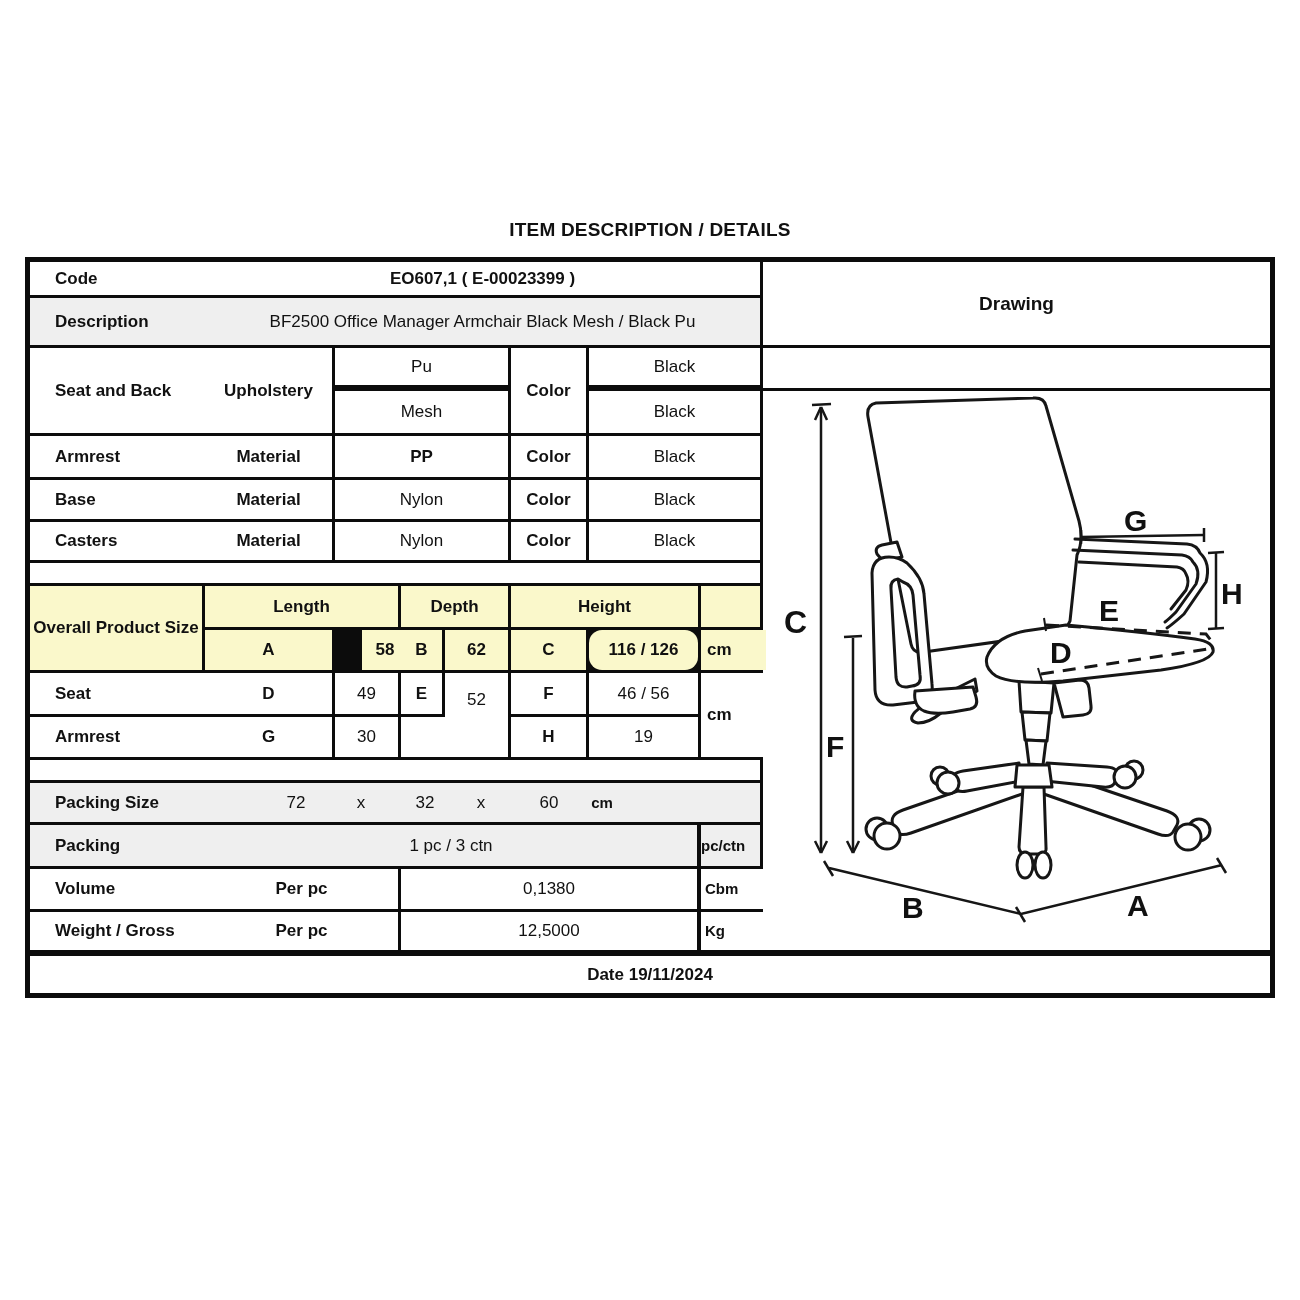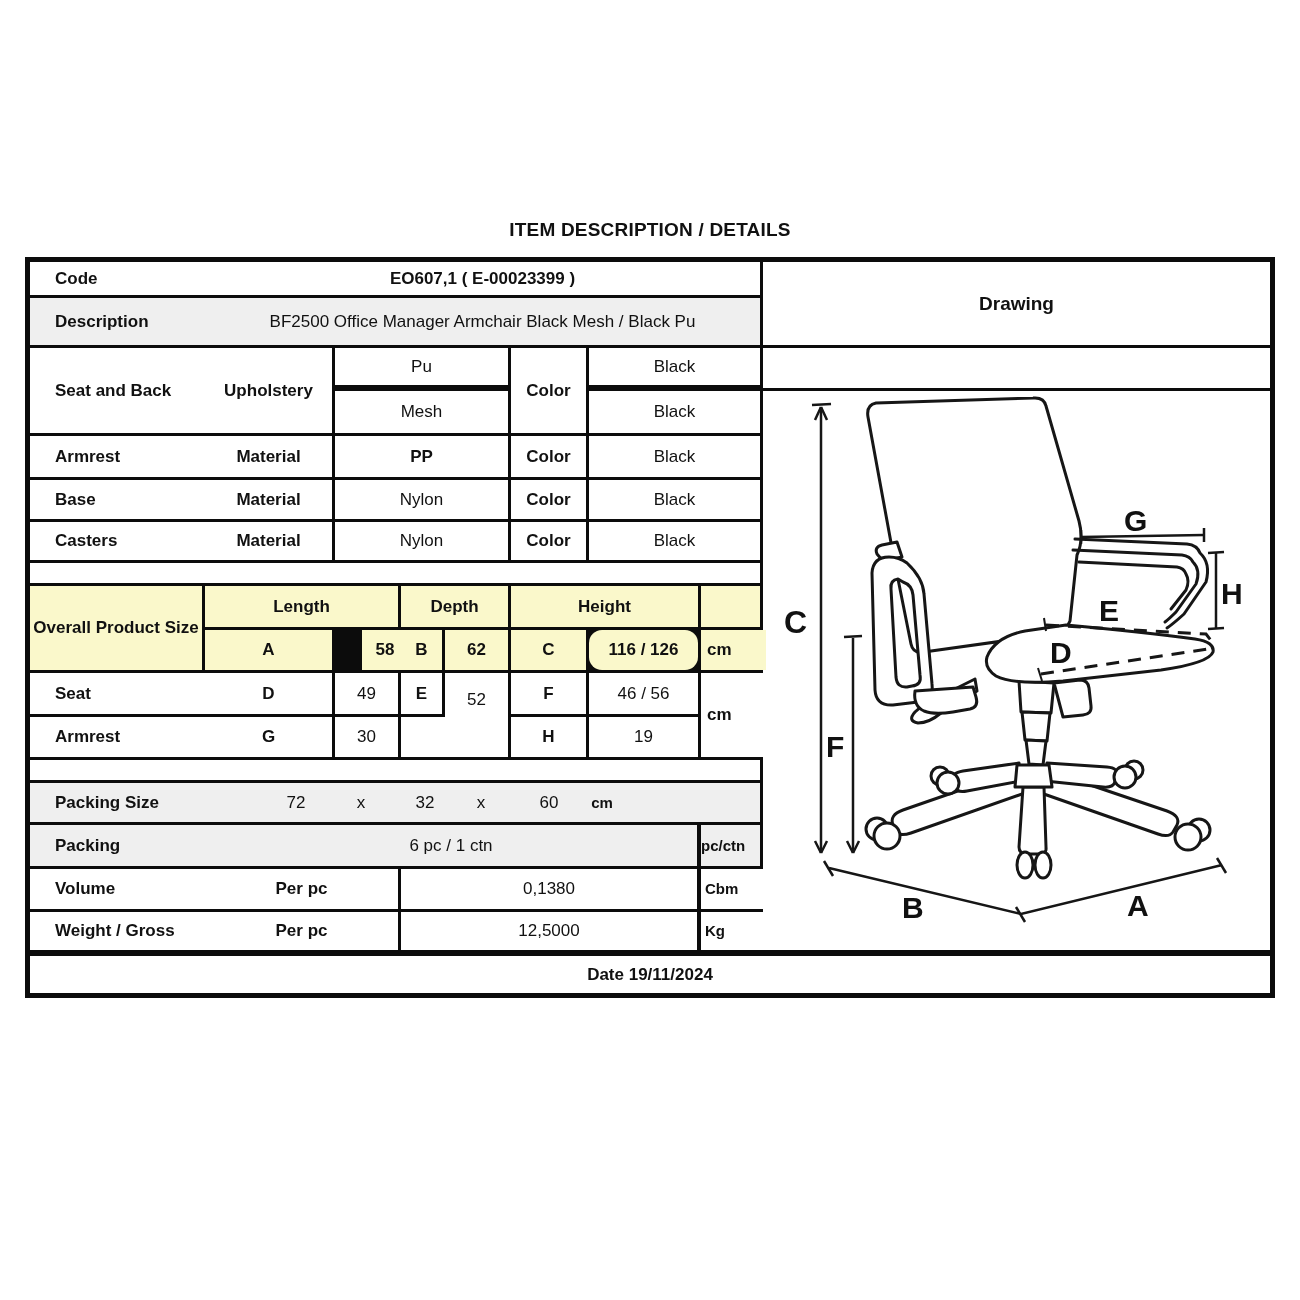--- a/index.html
+++ b/index.html
@@ -198,21 +198,21 @@
     <div class="cell gray packval" style="left:180px;top:526px;width:555px;height:39px;position:absolute;">
       <span style="left:91px;">72</span>
       <span style="left:156px;">x</span>
       <span style="left:220px;">32</span>
       <span style="left:276px;">x</span>
       <span style="left:344px;">60</span>
       <span class="unit" style="left:397px;">cm</span>
     </div>
 
     <div class="cell lbl gray" style="left:5px;top:568px;width:172px;height:41px;">Packing</div>
-    <div class="cell gray" style="left:180px;top:568px;width:492px;height:41px;">6 pc / 1 ctn</div>
+    <div class="cell gray" style="left:180px;top:568px;width:492px;height:41px;">1 pc / 3 ctn</div>
     <div class="cell unit gray" style="left:676px;top:568px;width:59px;height:41px;justify-content:flex-start;">pc/ctn</div>
 
     <div class="cell lbl" style="left:5px;top:612px;width:172px;height:40px;">Volume</div>
     <div class="cell b" style="left:180px;top:612px;width:193px;height:40px;">Per pc</div>
     <div class="cell" style="left:376px;top:612px;width:296px;height:40px;">0,1380</div>
     <div class="cell unit" style="left:676px;top:612px;width:59px;height:40px;justify-content:flex-start;padding-left:4px;">Cbm</div>
 
     <div class="cell lbl" style="left:5px;top:655px;width:172px;height:38px;">Weight / Gross</div>
     <div class="cell b" style="left:180px;top:655px;width:193px;height:38px;">Per pc</div>
     <div class="cell" style="left:376px;top:655px;width:296px;height:38px;">12,5000</div>

